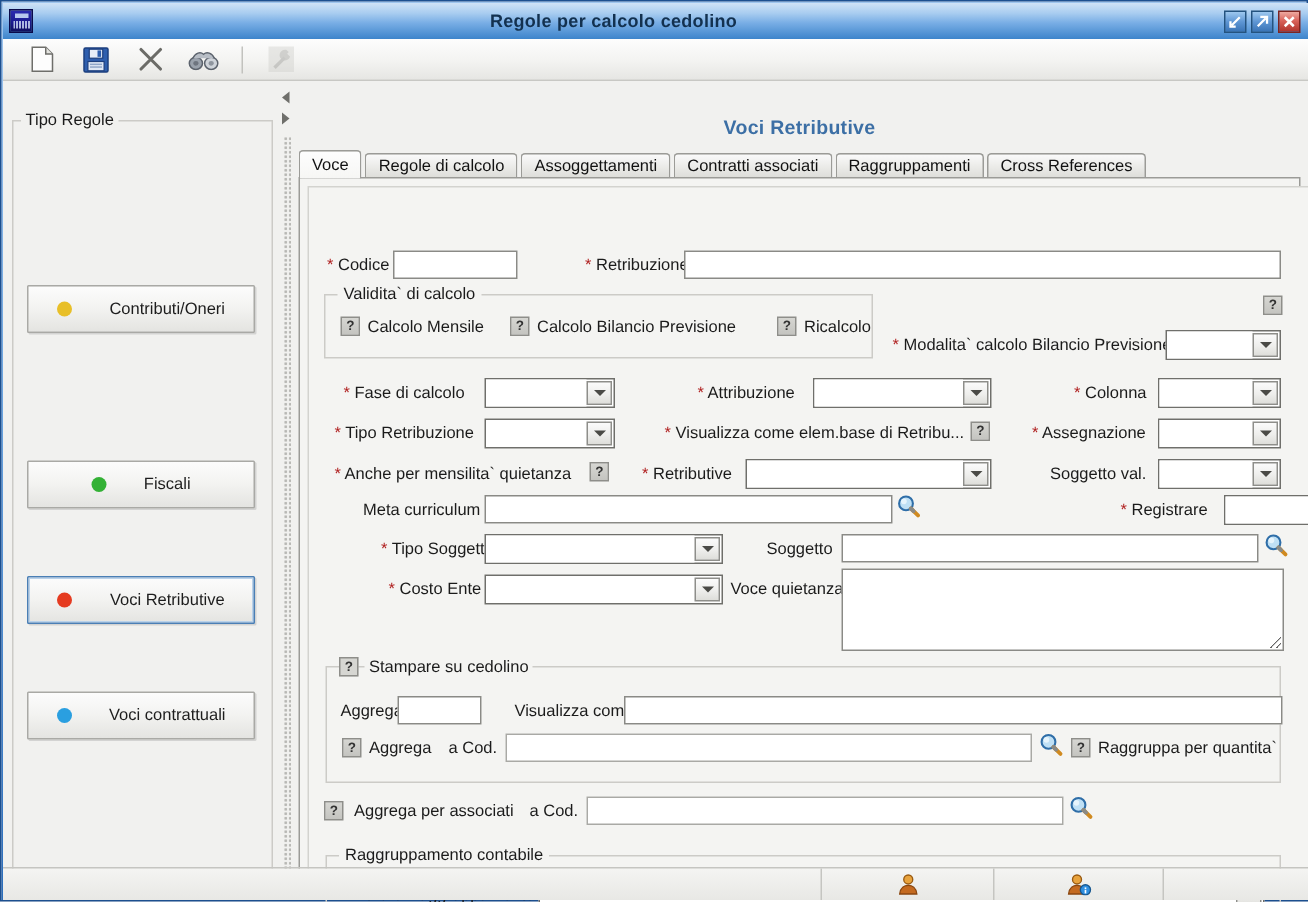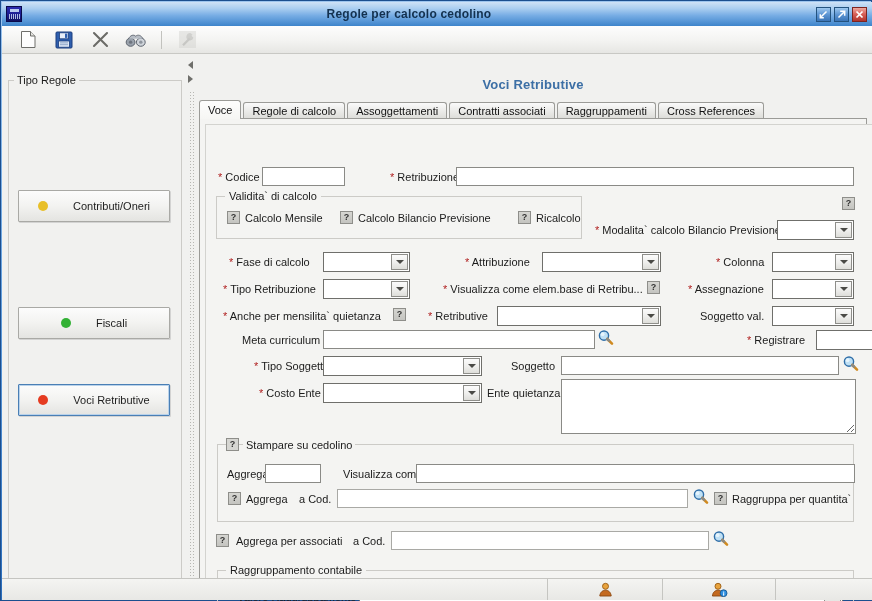--- a/index.html
+++ b/index.html
@@ -318,20 +318,24 @@
       <div class="sbtn" style="top:252px">
         <span class="dot" style="background:#33b135"></span>
         <span>Fiscali</span>
       </div>
 
       <div class="sbtn selected" style="top:329px">
         <span class="dot" style="background:#e53b20"></span>
         <span>Voci Retributive</span>
       </div>
 
+      <div class="sbtn" style="top:406px">
+        <span class="dot" style="background:#2a9fe0"></span>
+        <span>Voci contrattuali</span>
+      </div>
     </div>
 
     <div id="divider">
       <div class="divarrow" id="divarrow-up"></div>
       <div class="divarrow" id="divarrow-down"></div>
       <div class="grip"></div>
     </div>
 
     <div id="rightpanel">
 
@@ -489,21 +493,21 @@
             </svg>
           </span>
 
           <span class="lbl" style="left:53px; top:262px"><span class="req">*</span> <span>Costo Ente</span></span>
           <div class="combo" style="left:117px; top:258px; width:159px">
             <span class="cbox"></span>
             <span class="carrow">
                 <i></i>
               </span>
           </div>
-          <span class="lbl" style="left:281px; top:262px">Ente quietanza</span>
+          <span class="lbl" style="left:281px; top:262px">Voce quietanza</span>
           <textarea class="area" style="left: 355px; top: 254px; width: 295px; height: 55px;"></textarea>
 
           <div class="grpbox" style="left:11px; top:319px; width:637px; height:78px"></div>
           <div class="qbox" style="left:20px; top:313px; background:#d6d6d2">
               <span>?</span>
             </div>
           <span class="lbl" style="left:37px; top:314px; background:#f4f4f2; padding:0 3px">Stampare su cedolino</span>
 
           <span class="lbl" style="left:21px; top:343px">Aggrega</span>
           <input class="tfield" style="left: 59px; top: 339px; width: 56px;" value="">

